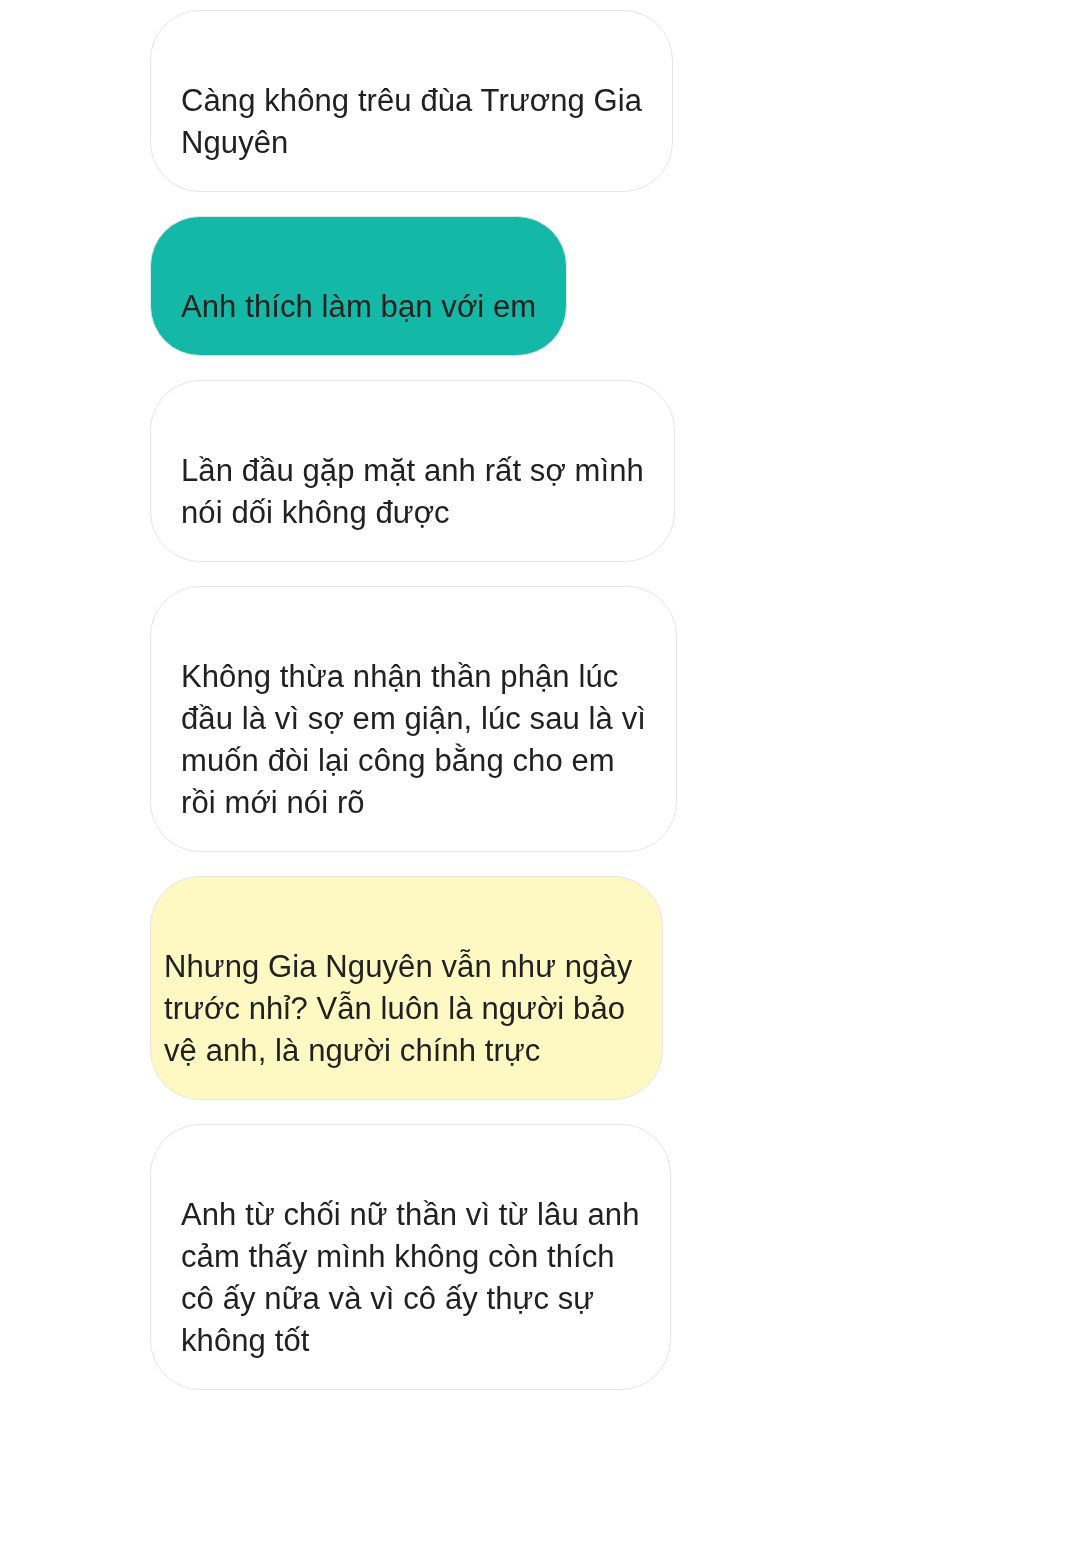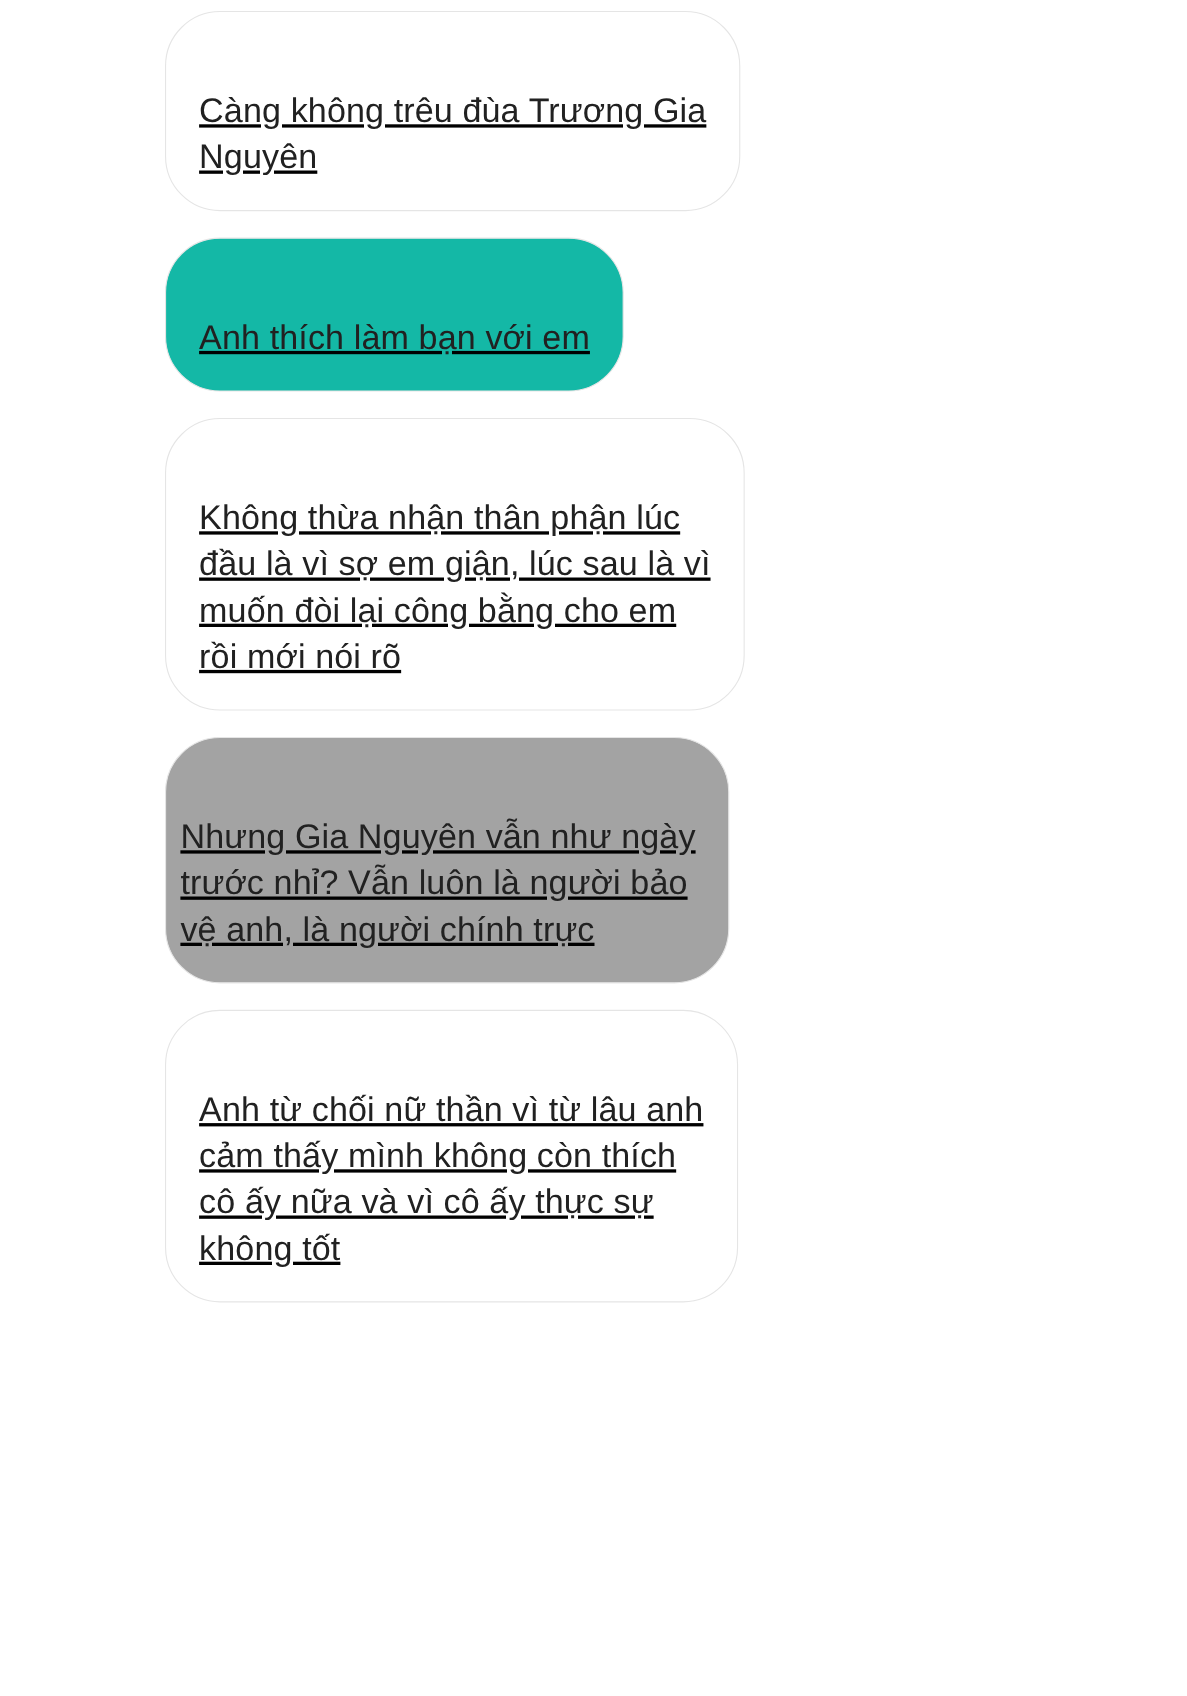--- a/index.html
+++ b/index.html
@@ -10,21 +10,20 @@
     background: #ffffff;
     overflow: hidden;
     font-family: "Liberation Sans", "DejaVu Sans", sans-serif;
   }
   .conversation {
     box-sizing: border-box;
     width: 1079px;
     height: 1542px;
     padding-top: 10px;
     overflow: hidden;
-    text-decoration: underline;
   }
   .bubble {
     box-sizing: border-box;
     display: block;
     width: fit-content;
     max-width: 660px;
     margin: 0 0 24px 150px;
     padding: 27px 30px;
     background: #ffffff;
     border: 1.5px solid #e5e5e5;
@@ -42,30 +41,34 @@
 <div class="conversation" style="background: rgb(255, 255, 255);">
   <div class="bubble" style="background: rgb(255, 255, 255); border-color: rgb(229, 229, 229); color: rgb(33, 33, 33);">
     <span>Càng không trêu đùa Trương Gia
 Nguyên</span>
   </div>
 
   <div class="bubble" style="background: #14b8a6; border-color: rgb(229, 229, 229); color: rgb(33, 33, 33);">
     <span>Anh thích làm bạn với em</span>
   </div>
 
+  <div class="bubble" style="background: rgb(255, 255, 255); border-color: rgb(229, 229, 229); color: rgb(33, 33, 33);">
+    <span>Lần đầu gặp mặt anh rất sợ mình
+nói dối không được</span>
+  </div>
 
   <div class="bubble" style="background: rgb(255, 255, 255); border-color: rgb(229, 229, 229); color: rgb(33, 33, 33);">
-    <span>Không thừa nhận thân phận lúc
+    <span>Không thừa nhận thần phận lúc
 đầu là vì sợ em giận, lúc sau là vì
 muốn đòi lại công bằng cho em
 rồi mới nói rõ</span>
   </div>
 
 
-  <div class="bubble" style="background: #a3a3a3; border-color: rgb(229, 229, 229); color: rgb(33, 33, 33); padding-left: 13px;">
+  <div class="bubble" style="background: #fef9c3; border-color: rgb(229, 229, 229); color: rgb(33, 33, 33); padding-left: 13px;">
     <span>Nhưng Gia Nguyên vẫn như ngày
 trước nhỉ? Vẫn luôn là người bảo
 vệ anh, là người chính trực</span>
   </div>
 
   <div class="bubble" style="background: rgb(255, 255, 255); border-color: rgb(229, 229, 229); color: rgb(33, 33, 33);">
     <span>Anh từ chối nữ thần vì từ lâu anh
 cảm thấy mình không còn thích
 cô ấy nữa và vì cô ấy thực sự
 không tốt</span>

